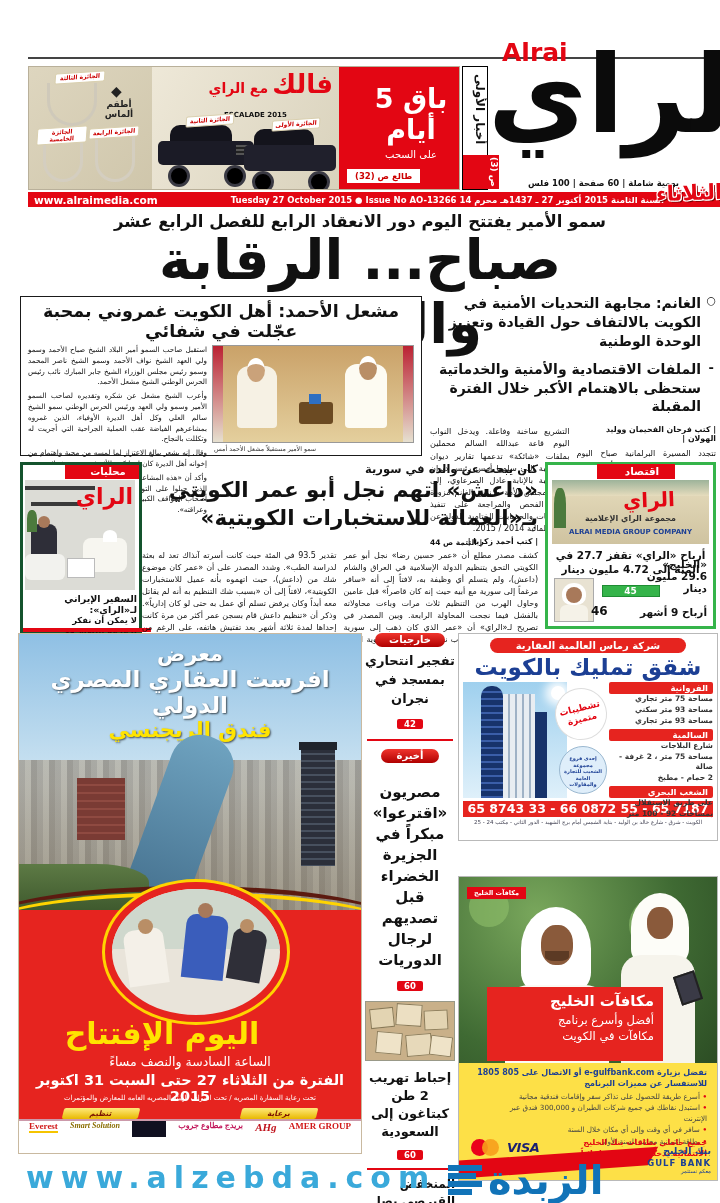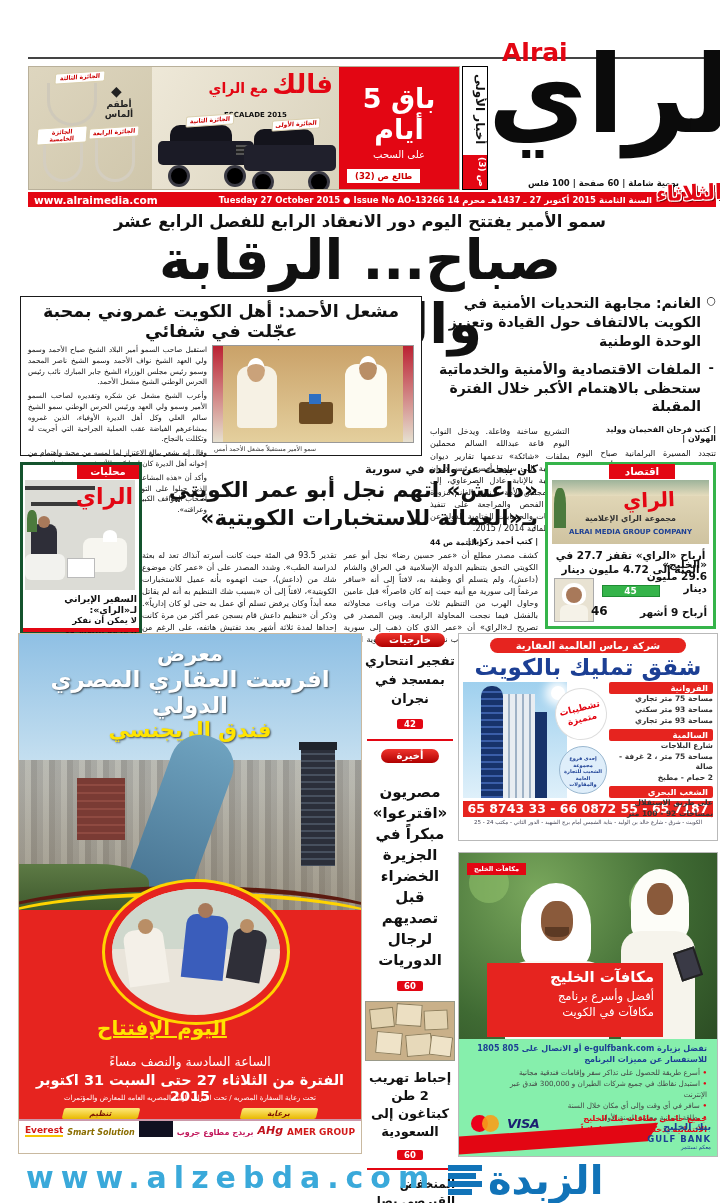--- a/index.html
+++ b/index.html
@@ -9,21 +9,21 @@
   .b{font-weight:bold;}
   .c{text-align:center;}
   .r{text-align:right;}
   .l{text-align:left;}
   .j{text-align:justify;}
   .rtl{direction:rtl;}
   .ltr{direction:ltr;}
   .red{color:#e30613;}
   .white{color:#fff;}
   .navy{color:#1c3f94;}
-  .bgred{background:#e30613;}
+  .bgred{background:#e30613;padding-left:12px;}
   .shadow{text-shadow:1px 1px 2px rgba(0,0,0,.65);}
   .tab-red{background:linear-gradient(#f0352d,#b00000);color:#fff;font-weight:bold;
            text-align:center;border-radius:8px 8px 8px 8px;}
   .pagebadge{background:#e30613;color:#fff;font-weight:bold;text-align:center;border-radius:2px;}
   .ribbon{background:#fff;color:#c00;font-weight:bold;text-align:center;
           transform:skewX(-8deg) rotate(-4deg);border:1px solid #d9cfae;border-radius:2px;
           font-size:6px;line-height:1.1;padding:1px 2px;}
   .hr-red{background:#e30613;height:2px;}
   .col{flex:1;}
   .cols{display:flex;direction:rtl;gap:7px;}
@@ -228,28 +228,28 @@
     <div class="abs" style="left:86px;top:248px;width:168px;height:126px;border-radius:50%;background:#e9e4da;border:7px solid #e6241f;box-shadow:0 0 0 3px #ffd400;overflow:hidden;">
       <div class="abs" style="left:0;top:0;width:168px;height:60px;background:#cfd8cd;"></div>
       <div class="abs" style="left:14px;top:40px;width:40px;height:56px;background:#f4f0e8;border-radius:10px 10px 0 0;transform:rotate(-8deg);"></div>
       <div class="abs" style="left:26px;top:30px;width:15px;height:15px;background:#b98e66;border-radius:50%;"></div>
       <div class="abs" style="left:72px;top:26px;width:42px;height:64px;background:#3a5dbb;border-radius:10px 10px 0 0;transform:rotate(6deg);"></div>
       <div class="abs" style="left:86px;top:14px;width:15px;height:15px;background:#a8795a;border-radius:50%;"></div>
       <div class="abs" style="left:118px;top:40px;width:34px;height:52px;background:#2f2f38;border-radius:10px 10px 0 0;transform:rotate(10deg);"></div>
       <div class="abs" style="left:128px;top:30px;width:14px;height:14px;background:#b98e66;border-radius:50%;"></div>
     </div>
 
-    <div class="abs b c" style="left:0;top:382px;width:286px;font-size:20px;color:#ffe400;text-decoration:underline;">اليوم الإفتتاح</div>
+    <div class="abs b c" style="left:0;top:382px;width:286px;font-size:30px;color:#ffe400;">اليوم الإفتتاح</div>
     <div class="abs c white rtl" style="left:0;top:420px;width:342px;font-size:12.5px;letter-spacing:2px;">الساعة السادسة والنصف مساءً</div>
     <div class="abs b c white rtl" style="left:0;top:438px;width:342px;font-size:14.5px;">الفترة من الثلاثاء 27 حتى السبت 31 اكتوبر 2015</div>
     <div class="abs c white rtl" style="left:0;top:460px;width:342px;font-size:7px;letter-spacing:1px;">تحت رعاية السفارة المصريه / تحت اشراف الهيئة المصريه العامه للمعارض والمؤتمرات</div>
     <div class="abs b c" style="left:44px;top:474px;width:76px;height:11px;background:linear-gradient(#ffe97a,#e8b800);color:#7a1000;font-size:7.5px;line-height:11px;border-radius:2px;transform:skewX(-14deg);">تنظيم</div>
     <div class="abs b c" style="right:44px;top:474px;width:76px;height:11px;background:linear-gradient(#ffe97a,#e8b800);color:#7a1000;font-size:7.5px;line-height:11px;border-radius:2px;transform:skewX(-14deg);">برعاية</div>
 
-    <div class="abs" style="left:0;bottom:0;width:342px;height:34px;background:#fff;border-top:2px solid #c9a;display:flex;align-items:flex-end;justify-content:space-around;padding:16px 4px;box-sizing:border-box;">
+    <div class="abs" style="left:0;bottom:0;width:342px;height:34px;background:#fff;border-top:2px solid #c9a;display:flex;align-items:flex-start;justify-content:space-around;padding:0 4px;box-sizing:border-box;font-family:Liberation Serif, serif;">
       <span style="color:#d11a1a;font-weight:bold;font-size:9px;border-bottom:2px solid #f5c400;">Everest</span>
       <span style="color:#8a6d00;font-weight:bold;font-size:8px;font-style:italic;">Smart Solution</span>
       <span style="display:inline-block;width:34px;height:16px;background:#101020;"></span>
       <span class="rtl" style="color:#c2185b;font-weight:bold;font-size:8px;">بريدج مطاوع جروب</span>
       <span style="color:#c0121c;font-weight:bold;font-size:11px;font-style:italic;">AHg</span>
       <span style="color:#d11a1a;font-weight:bold;font-size:9px;">AMER GROUP</span>
     </div>
   </div>
 
   <div class="abs rtl" style="left:365px;top:633px;width:90px;">
@@ -312,21 +312,21 @@
         <div class="b r" style="font-size:7.5px;line-height:1.45;color:#333;">
           <div>على طريق الاستقلال</div>
           <div>بمساحات 92 - 100 متر</div>
         </div>
       </div>
     </div>
     <div class="b c white ltr" style="margin:3px 4px 0 4px;height:16px;background:#e6241f;font-size:12.5px;line-height:16px;">65 8743 33 - 66 0872 55 - 65 7187 74 - 22 4975 67</div>
     <div class="c rtl" style="font-size:5.5px;color:#445;margin-top:2px;">الكويت - شرق - شارع خالد بن الوليد - بناية الشمس أمام برج الشهيد - الدور الثاني - مكتب 24 - 25</div>
   </div>
 
-  <div class="abs" style="left:458px;top:852px;width:258px;height:303px;border:1px solid #b9b9b9;background:#86efac;overflow:hidden;">
+  <div class="abs" style="left:458px;top:876px;width:258px;height:303px;border:1px solid #b9b9b9;background:#fde047;overflow:hidden;">
     <div class="abs" style="left:0;top:0;width:258px;height:186px;background:radial-gradient(circle at 30% 20%,#79a75c,#3f6a33 60%,#2c4d24);overflow:hidden;">
       <div class="abs" style="left:10px;top:10px;width:40px;height:40px;background:#8fbf6b;border-radius:50%;opacity:.6;"></div>
       <div class="abs" style="left:170px;top:20px;width:56px;height:56px;background:#9ccb77;border-radius:50%;opacity:.5;"></div>
       <div class="abs" style="left:90px;top:70px;width:36px;height:36px;background:#86b763;border-radius:50%;opacity:.5;"></div>
 
       <div class="abs" style="right:28px;top:16px;width:58px;height:70px;background:#fdfdf8;border-radius:50% 50% 20% 20%;"></div>
       <div class="abs" style="right:44px;top:30px;width:26px;height:32px;background:#8a5a3b;border-radius:45%;"></div>
       <div class="abs" style="right:22px;top:78px;width:74px;height:108px;background:#f6f4ec;border-radius:20px 20px 0 0;"></div>
       <div class="abs" style="right:18px;top:96px;width:18px;height:26px;background:#3a3a46;border:2px solid #222;transform:rotate(-18deg);"></div>
 

